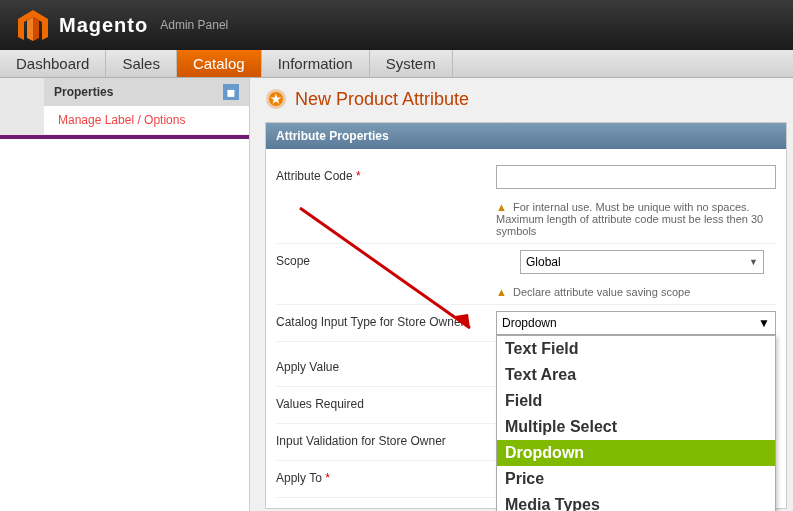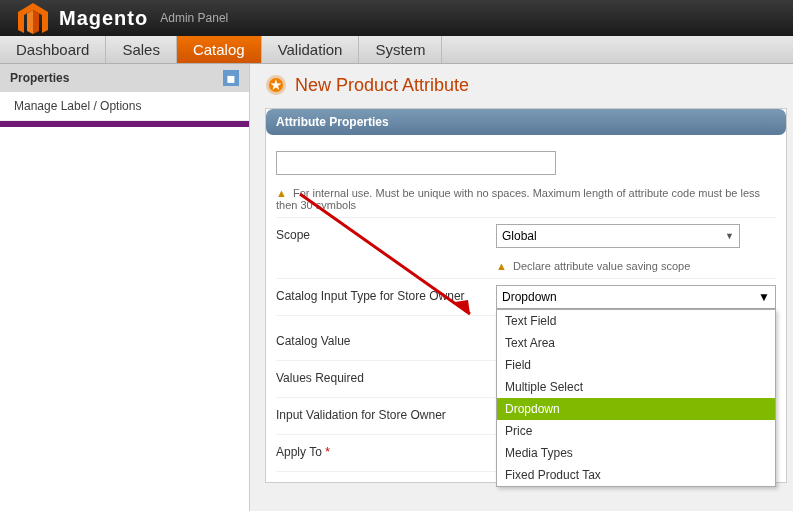--- a/index.html
+++ b/index.html
@@ -1,21 +1,21 @@
 <!DOCTYPE html>
 <html><head>
   <meta charset="utf-8">
   <style>
     * { box-sizing: border-box; margin: 0; padding: 0; }
     body { font-family: Arial, sans-serif; font-size: 12px; background: #f0f0f0; width: 793px; }
 
     
     .header {
       background: linear-gradient(to bottom, #3a3a3a, #1a1a1a);
-      height: 36px;
+      height: 50px;
       display: flex;
       align-items: center;
       padding: 0 15px;
     }
     .logo-area {
       display: flex;
       align-items: center;
       gap: 8px;
     }
     .logo-icon {
@@ -73,21 +73,22 @@
     .sidebar-title {
       background: #ffffff;
       padding: 12px 14px;
       font-size: 16px;
       font-weight: bold;
       color: #333;
       border-bottom: 1px solid #ddd;
     }
     .sidebar-section {
       background: #e8e8e8;
-      border-bottom: 6px solid #701a75;
+      border-bottom: 4px solid #701a75;
+      padding-left: 44px;
     }
     .sidebar-section-header {
       display: flex;
       align-items: center;
       justify-content: space-between;
       padding: 6px 10px;
       font-weight: bold;
       font-size: 12px;
       color: #333;
       cursor: pointer;
@@ -99,21 +100,21 @@
       background: #6699cc;
       display: flex;
       align-items: center;
       justify-content: center;
       color: white;
       font-size: 10px;
     }
     .sidebar-menu-item {
       padding: 7px 10px 7px 14px;
       font-size: 12px;
-      color: #404040;
+      color: #ef4444;
       cursor: pointer;
       background: #ffffff;
       border-bottom: 1px solid #eeeeee;
     }
 
     
     .content {
       flex: 1;
       padding: 10px 15px;
       background: #f0f0f0;
@@ -139,21 +140,20 @@
       background: #ffffff;
       border: 1px solid #cccccc;
       margin-bottom: 10px;
     }
     .section-box-header {
       background: linear-gradient(to bottom, #7a9ab5, #5a7a99);
       padding: 6px 10px;
       color: white;
       font-size: 12px;
       font-weight: bold;
-      border-radius: 7px;
     }
     .section-box-content {
       padding: 10px;
     }
 
     
     .form-row {
       display: flex;
       align-items: flex-start;
       padding: 6px 0;
@@ -188,20 +188,21 @@
       margin-top: 12px;
     }
     .hint-icon {
       color: #cc8800;
       margin-right: 3px;
     }
     .select-wrapper {
       position: relative;
       display: inline-block;
       width: 244px;
+      margin-left: 24px;
     }
     .select-wrapper::after {
       content: '▼';
       position: absolute;
       right: 6px;
       top: 50%;
       transform: translateY(-50%);
       font-size: 9px;
       color: #555;
       pointer-events: none;
@@ -237,23 +238,24 @@
       top: 24px;
       left: 0;
       width: 100%;
       border: 1px solid #aaaaaa;
       background: #fff;
       z-index: 100;
       box-shadow: 2px 2px 4px rgba(0,0,0,0.2);
     }
     .dropdown-list-item {
       padding: 4px 8px;
-      font-size: 12px;
+      font-size: 16px;
       cursor: pointer;
       color: #333;
+      font-weight: bold;
     }
     .dropdown-list-item.selected {
       background: #7fba00;
       color: #fff;
     }
 
     .content-area {
       position: relative;
     }
   </style>
@@ -269,21 +271,21 @@
     </svg>
     <span class="logo-text">Magento</span>
     <span class="logo-sub">Admin Panel</span>
   </div>
 </div>
 
 <div class="nav-bar">
   <div class="nav-item">Dashboard</div>
   <div class="nav-item">Sales</div>
   <div class="nav-item active">Catalog</div>
-  <div class="nav-item">Validation</div>
+  <div class="nav-item">Information</div>
   <div class="nav-item">System</div>
 </div>
 
 <div class="main-layout">
 
   <div class="sidebar">
     <div class="sidebar-section">
       <div class="sidebar-section-header">
         <span>Properties</span>
         <div class="collapse-icon">
@@ -302,20 +304,23 @@
         <text x="11" y="15" text-anchor="middle" font-size="12" fill="white" font-weight="bold">★</text>
       </svg>
       <span class="page-title">New Product Attribute</span>
     </div>
 
     <div class="section-box">
       <div class="section-box-header">Attribute Properties</div>
       <div class="section-box-content">
 
         <div class="form-row">
+          <div class="form-label">
+            Attribute Code <span class="required">*</span>
+          </div>
           <div class="form-field">
             <input type="text" class="form-input" value="" style="">
             <div class="hint">
               <span class="hint-icon">▲</span>
               For internal use. Must be unique with no spaces. Maximum length of attribute code must be less then 30 symbols
             </div>
           </div>
         </div>
 
         <div class="form-row">
@@ -351,21 +356,21 @@
                 <div class="dropdown-list-item selected">Dropdown</div>
                 <div class="dropdown-list-item">Price</div>
                 <div class="dropdown-list-item">Media Types</div>
                 <div class="dropdown-list-item">Fixed Product Tax</div>
               </div>
             </div>
           </div>
         </div>
 
         <div class="form-row" style="margin-top:8px;">
-          <div class="form-label">Catalog Value</div>
+          <div class="form-label">Apply Value</div>
           <div class="form-field">
             <div class="select-wrapper">
               <select>
                 <option>No</option>
                 <option>Yes</option>
               </select>
             </div>
           </div>
         </div>
 

